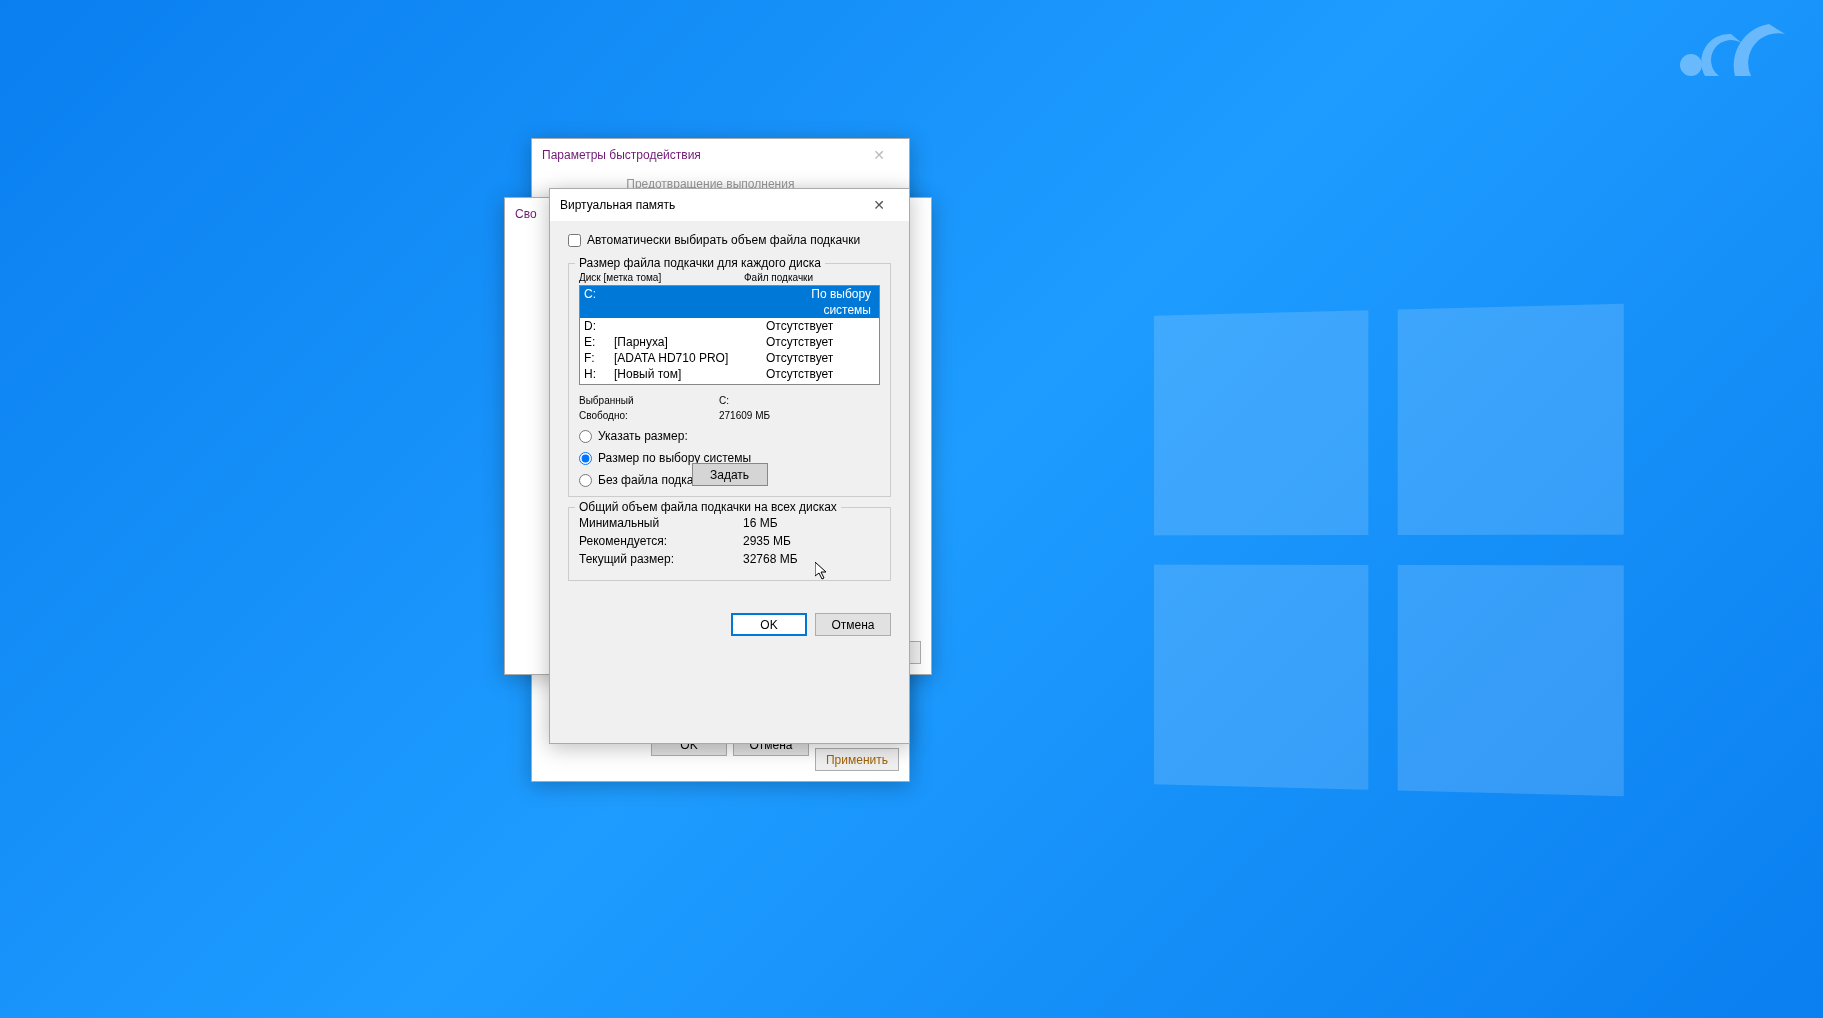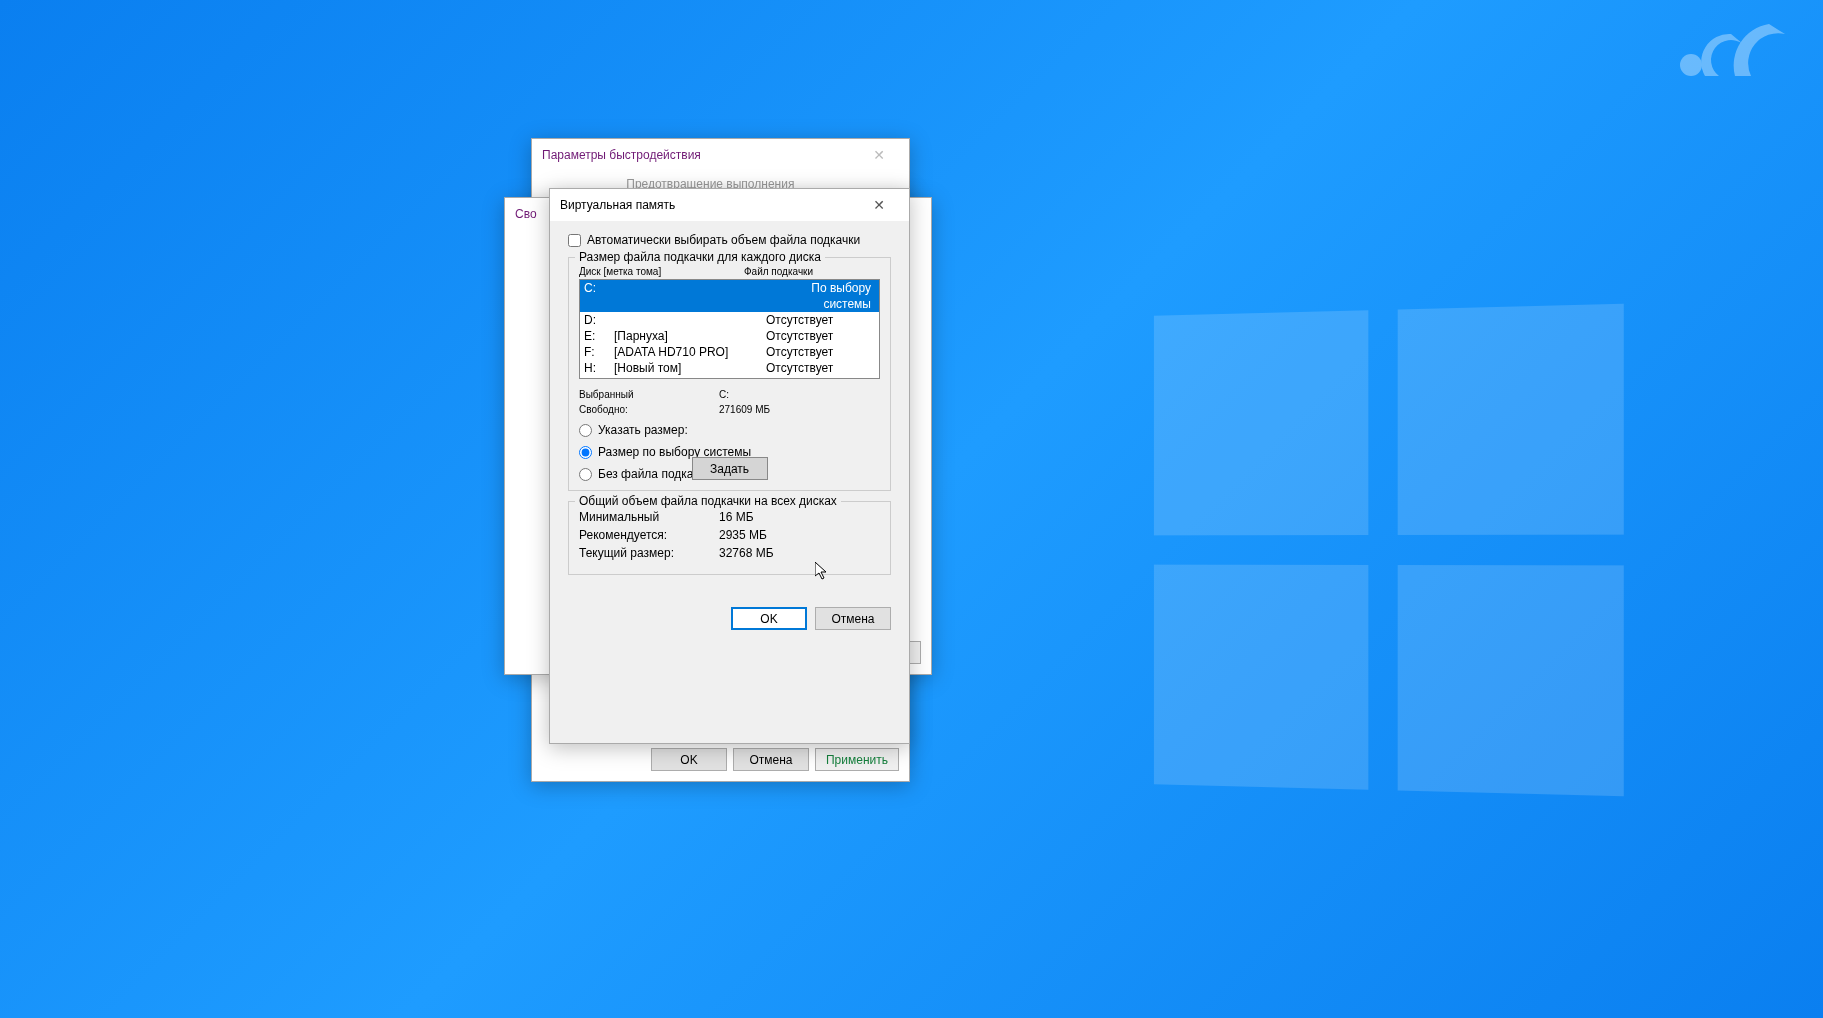--- a/index.html
+++ b/index.html
@@ -99,21 +99,21 @@
   background: #f0f0f0;
 }
 #dialog-vm .dialog-titlebar { background: #fff; }
 #dialog-vm .dialog-titlebar .title { color: #000; }
 #dialog-vm .content { padding: 12px 18px; }
 
 .auto-row {
   display: flex;
   align-items: center;
   gap: 6px;
-  margin-bottom: 10px;
+  margin-bottom: 16px;
 }
 .auto-row input[type=checkbox] { width: 13px; height: 13px; }
 
 .groupbox {
   border: 1px solid #ccc;
   padding: 8px 10px 10px;
   margin-bottom: 10px;
   position: relative;
 }
 .groupbox-title {
@@ -192,41 +192,42 @@
 .set-row {
   display: flex;
   justify-content: center;
   margin-top: -24px;
 }
 
 .totals .trow {
   display: flex;
   margin-bottom: 4px;
   font-size: 12px;
+  gap: 24px;
 }
 .totals .trow .tlbl { width: 140px; }
 
 .dialog-buttons {
   display: flex;
   justify-content: flex-end;
   gap: 8px;
   padding: 10px 18px;
 }
 
 button.win-btn {
   min-width: 76px;
   height: 23px;
   background: #e1e1e1;
   border: 1px solid #adadad;
   font-size: 12px;
   cursor: pointer;
   padding: 0 10px;
 }
 button.win-btn.primary { border: 2px solid #0078d7; background: #fff; }
-button.win-btn.disabled { color: #15803d; background: #f0f0f0; cursor: default; }
+button.win-btn.disabled { color: #a16207; background: #f0f0f0; cursor: default; margin-top: 15px; }
 button.win-btn.selected { background: #d5d5d5; border-color: #888; }
 
 .cursor-pointer {
   position: absolute;
   left: 815px;
   top: 562px;
   pointer-events: none;
   z-index: 1000;
 }
 .cursor-pointer svg { width: 14px; height: 18px; }

